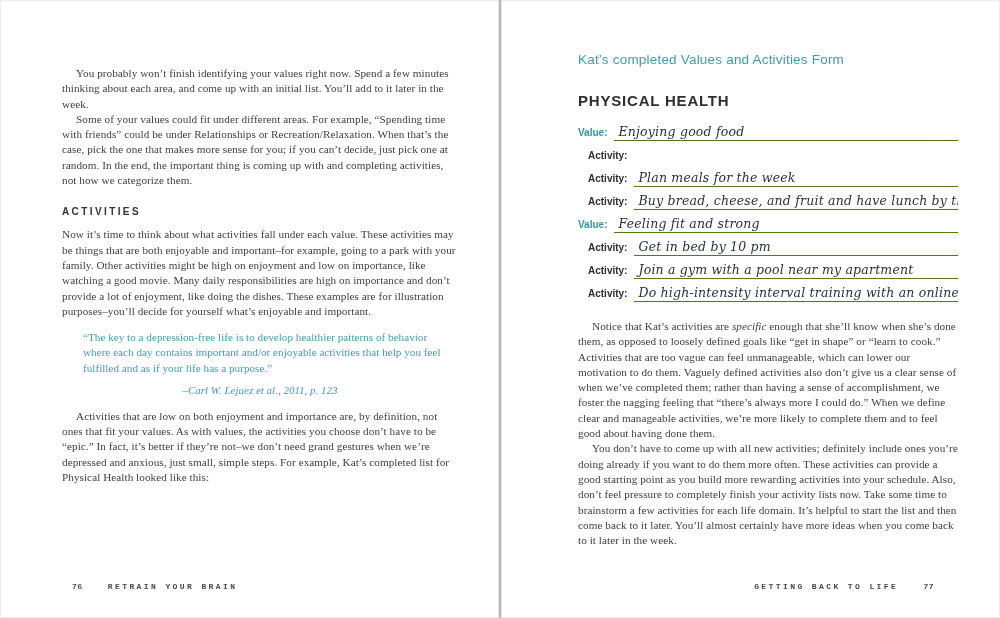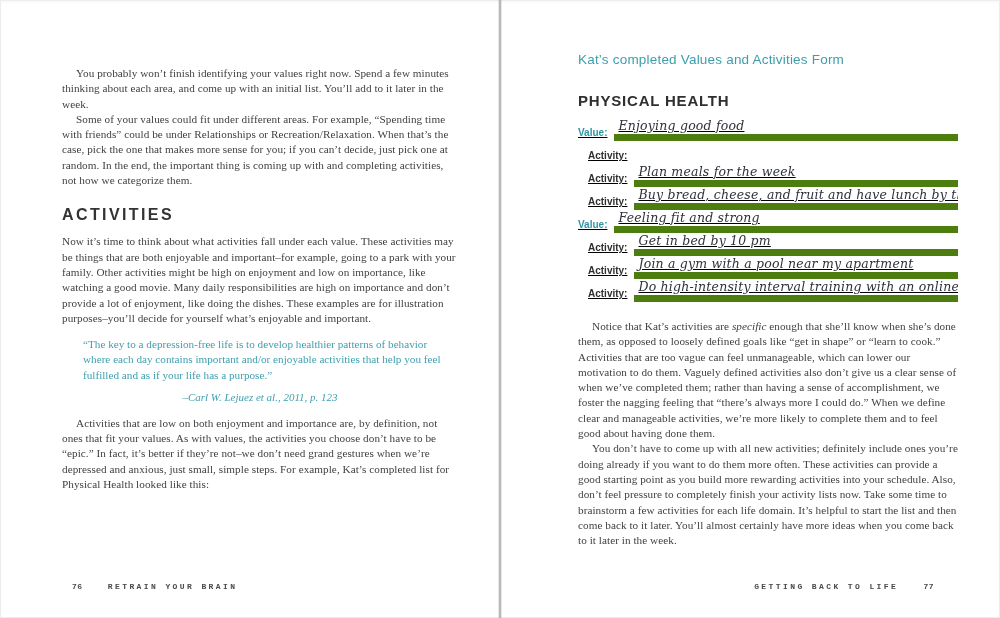--- a/index.html
+++ b/index.html
@@ -27,21 +27,21 @@
   .tb-right { left:76px; top:52px;  width:380px; }
 
   .body {
     margin:0; font-size:11.2px; line-height:15.3px;
     color:#414141; letter-spacing:0.05px;
   }
   .indent { text-indent:14px; }
 
   .section-heading {
     font-family:"Liberation Sans", sans-serif;
-    font-size:16px; font-weight:bold; letter-spacing:2.4px;
+    font-size:10px; font-weight:bold; letter-spacing:2.4px;
     color:#333333; margin:18px 0 10px 0;
   }
 
   .quote { margin:11px 0 13px 13px; width:374px; }
   .quote-text {
     margin:8px; font-size:11.2px; line-height:15.2px;
     color:#3f9fae;
   }
   .quote-attribution {
     margin:1px 4px 0 0; font-style:italic; font-size:11px;
@@ -51,32 +51,32 @@
   .form-title {
     margin:0; font-family:"Liberation Sans", sans-serif;
     font-weight:normal; font-size:13.5px; letter-spacing:0.2px;
     color:#3c9ead;
   }
   .domain-heading {
     margin:25px 0 9px 0; font-family:"Liberation Sans", sans-serif;
     font-size:15px; font-weight:bold; letter-spacing:0.8px; color:#2f2f2f;
   }
 
-  .form { margin-bottom:17px;text-decoration:underline; }
+  .form { margin-bottom:17px; }
   .form-row { display:flex; align-items:flex-end; height:23px; }
   .row-label {
     flex:none; padding:0 7px 3px 0;
     font-family:"Liberation Sans", sans-serif;
     font-size:10px; font-weight:bold;
   }
   .value-row .row-label { color:#2f96a6; }
   .activity-row { padding-left:10px; }
   .activity-row .row-label { color:#2f2f2f;margin-top:12px; }
   .row-entry {
-    flex:1; border-bottom:7px solid #4d7c0f;
+    flex:1; border-bottom:1px solid #4d7c0f;
     padding:0 0 1px 4px;
     font-family:"DejaVu Serif", serif; font-style:italic;
     font-size:12.5px; letter-spacing:0.2px; color:#2d313a;
     white-space:nowrap; overflow:hidden;
   }
 
   .footer {
     position:absolute; bottom:27px;
     font-family:Liberation Mono, monospace;
     font-size:8px; font-weight:bold; letter-spacing:2.4px; color:#4b4b4b;

